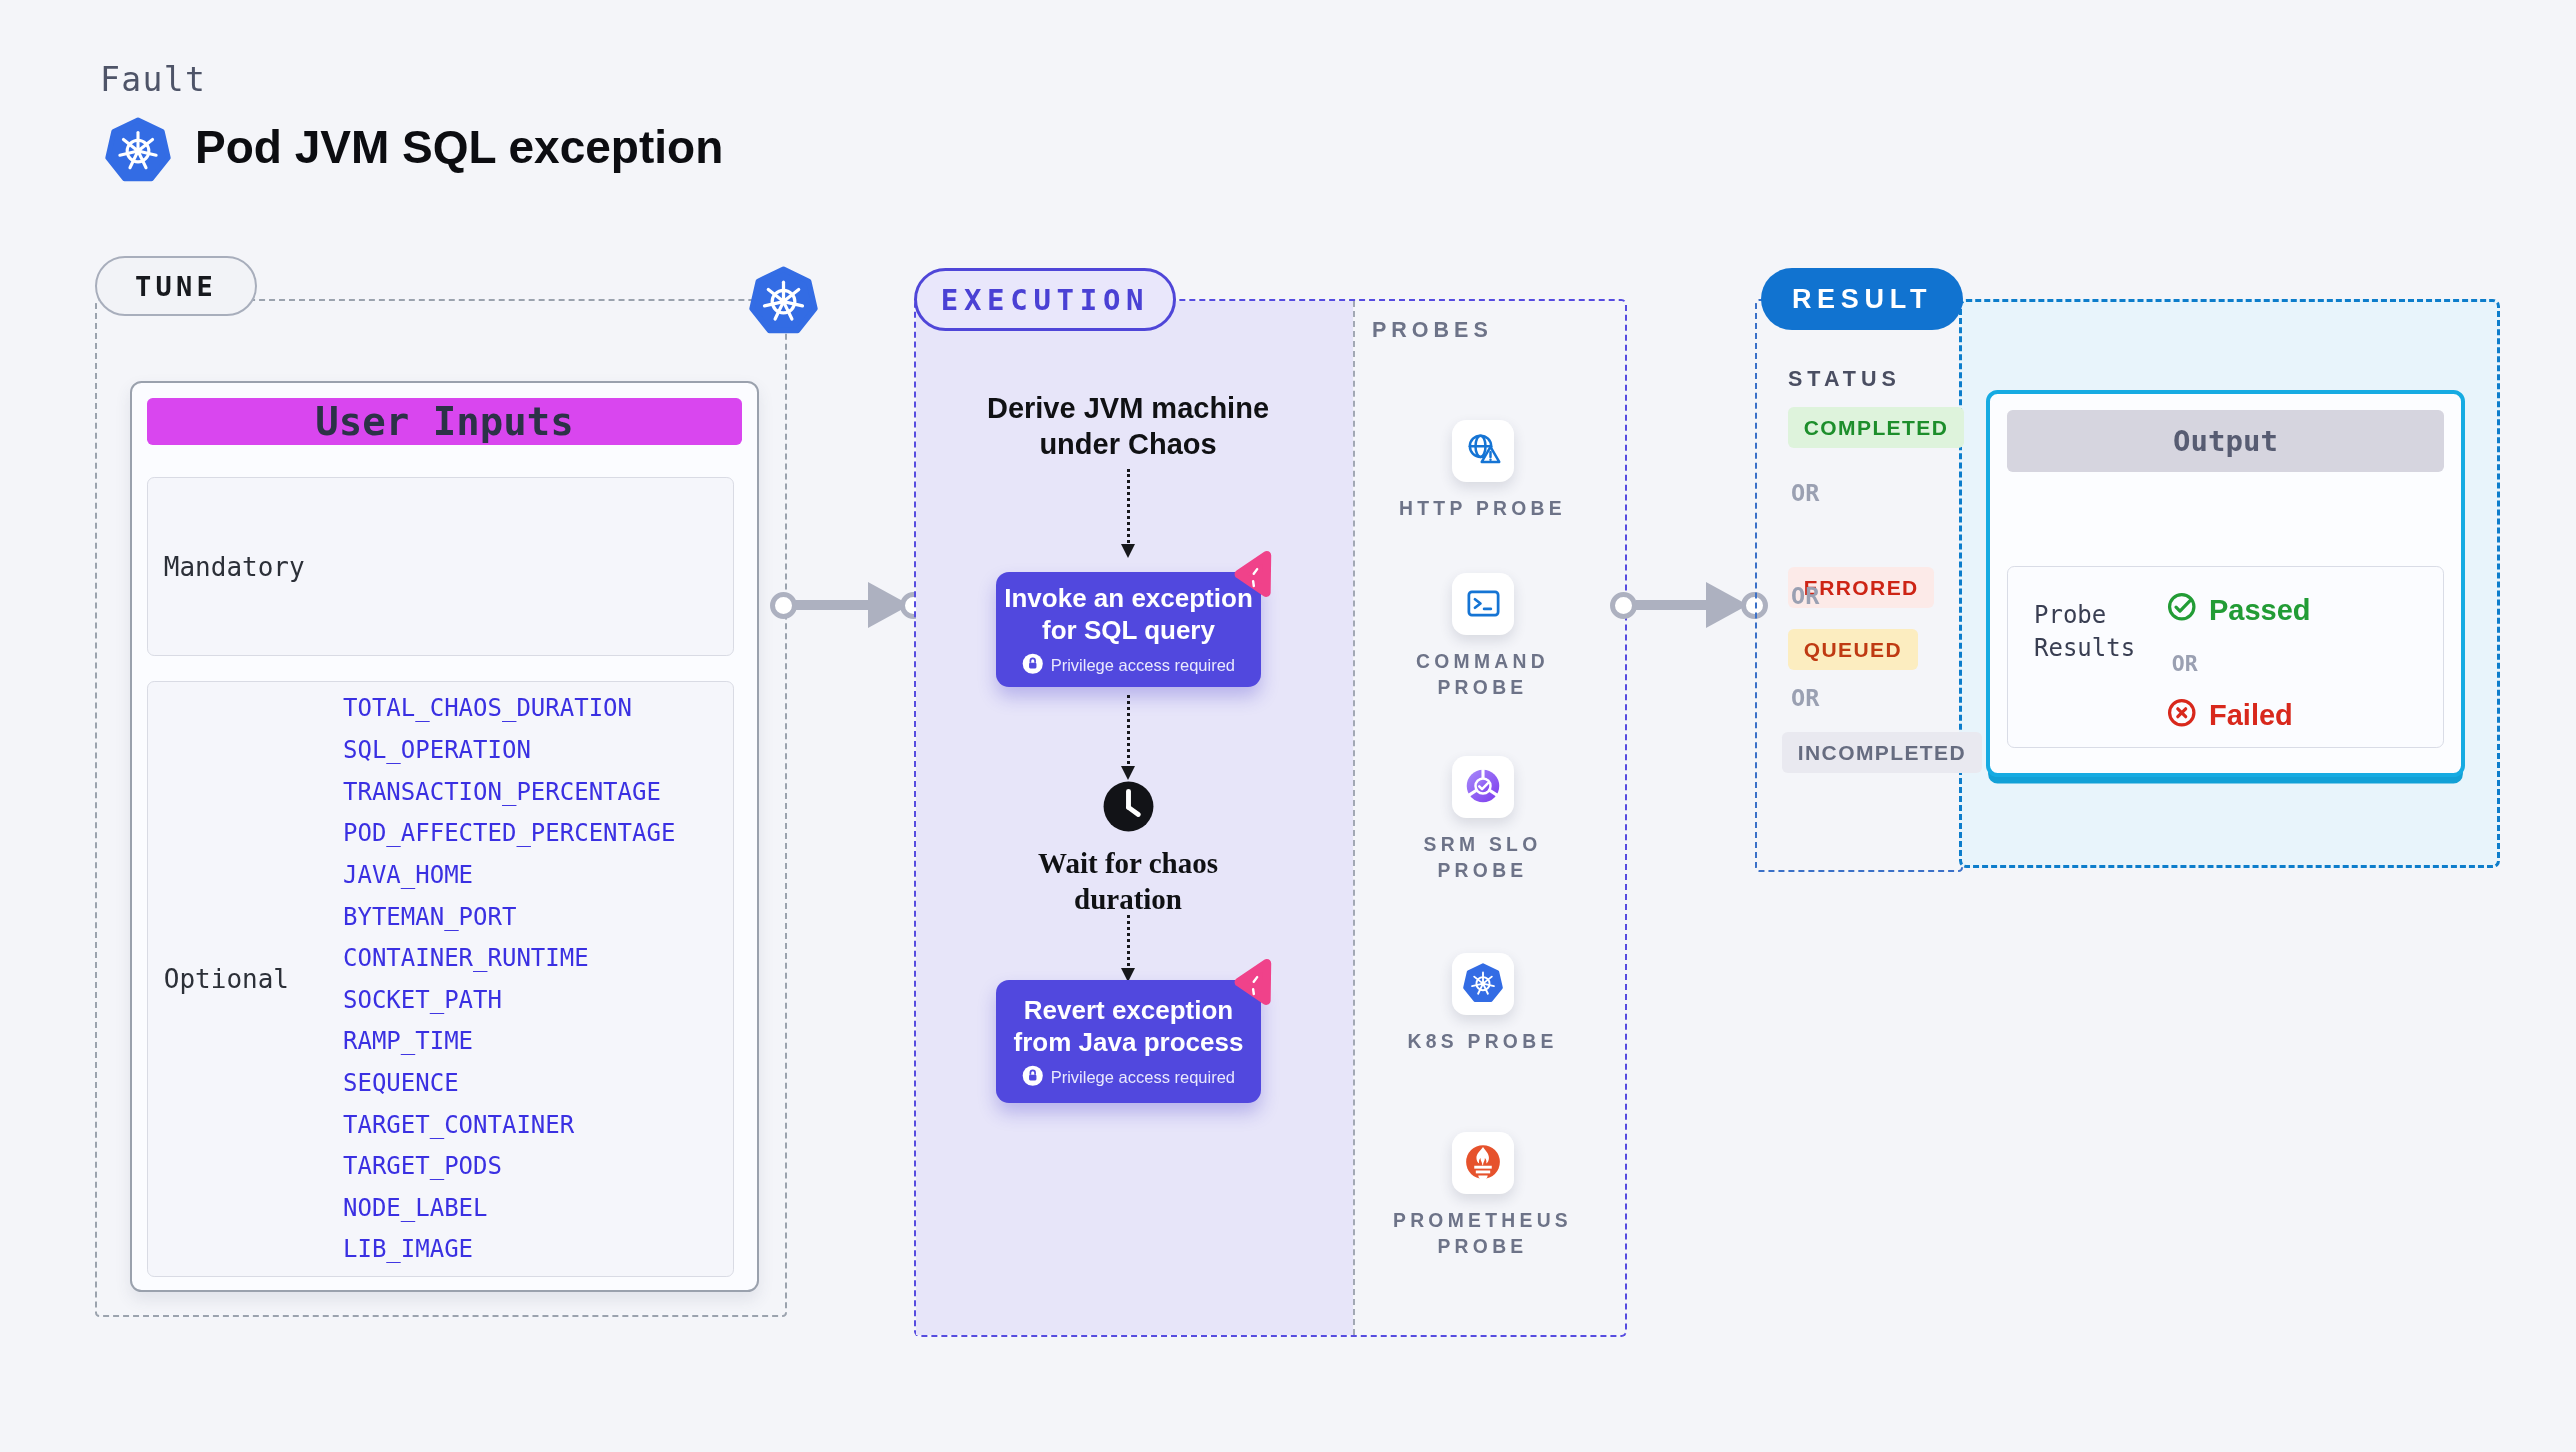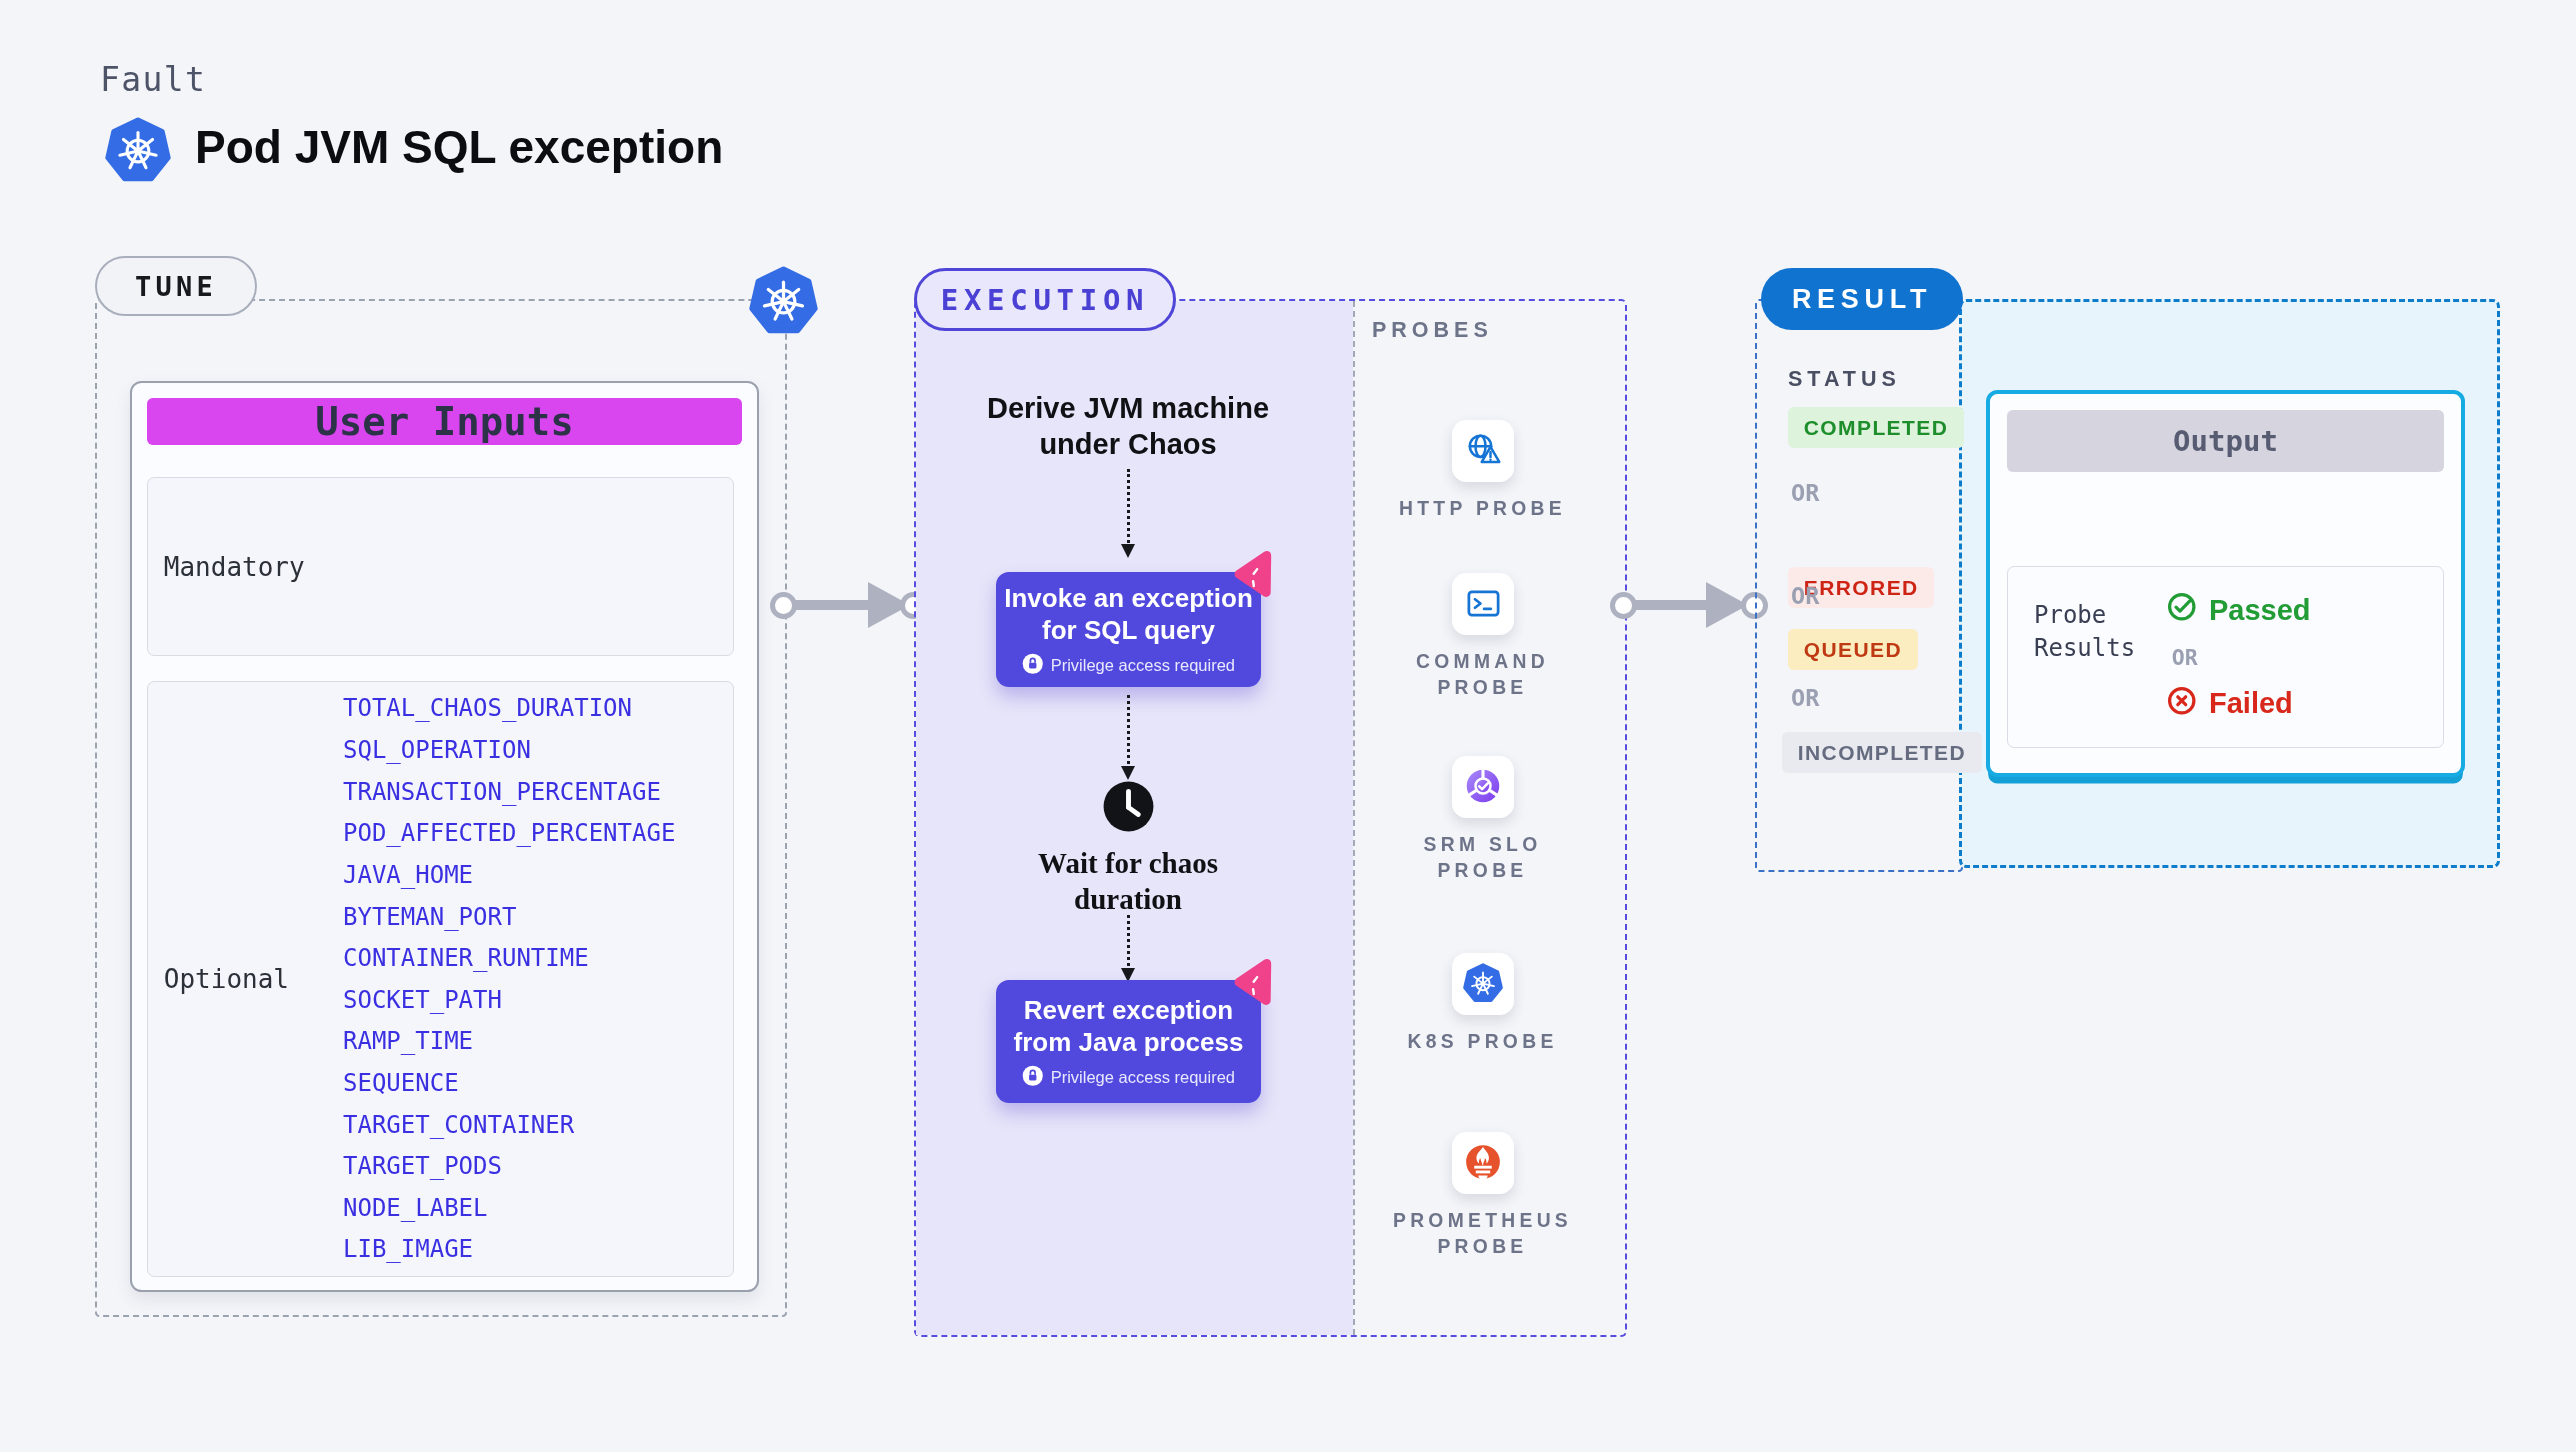--- a/index.html
+++ b/index.html
@@ -81,21 +81,21 @@
   .output-card{left:1986px;top:390px;width:479px;height:387px;background:#fcfdff;border:4.3px solid #16abe2;
                border-radius:11.5px;box-shadow:0 8.6px 0 -2.1px #12a0d6;box-sizing:border-box;}
   .output-header{position:absolute;left:17px;top:15.8px;right:17px;height:62px;background:#d6d5df;border-radius:5.7px;
                  display:flex;align-items:center;justify-content:center;font-size:29px;font-weight:bold;color:#575c72;}
   .output-row{position:absolute;left:17px;right:17px;background:#fbfcff;border:1.4px solid #d9dce6;border-radius:7.2px;box-sizing:border-box;}
   .row-metrics{top:92px;height:63px;}
   .row-probe{top:172px;height:182px;}
   .metrics-label{position:absolute;left:26px;top:50%;transform:translateY(-50%);font-size:24px;color:#393e52;}
   .metrics-value{position:absolute;left:172px;top:50%;transform:translateY(-50%);font-size:24px;font-weight:500;color:#4136e0;}
   .probe-results-label{position:absolute;left:26px;top:31.5px;width:122px;font-size:24px;line-height:33px;color:#393e52;}
-  .pr-col{position:absolute;left:158px;top:24px;display:flex;flex-direction:column;gap:15px;}
+  .pr-col{position:absolute;left:158px;top:24px;display:flex;flex-direction:column;gap:21px;}
   .pr-item{display:flex;align-items:center;gap:11.5px;font-size:29px;font-weight:bold;}
   .pr-passed{color:#229c35;}
   .pr-failed{color:#d8281c;}
   .pr-or{margin-left:5.7px;font-size:21.5px;color:#9aa0b2;font-weight:bold;}
 </style>
 </head>
 <body>
 
 <div class="canvas">
 

